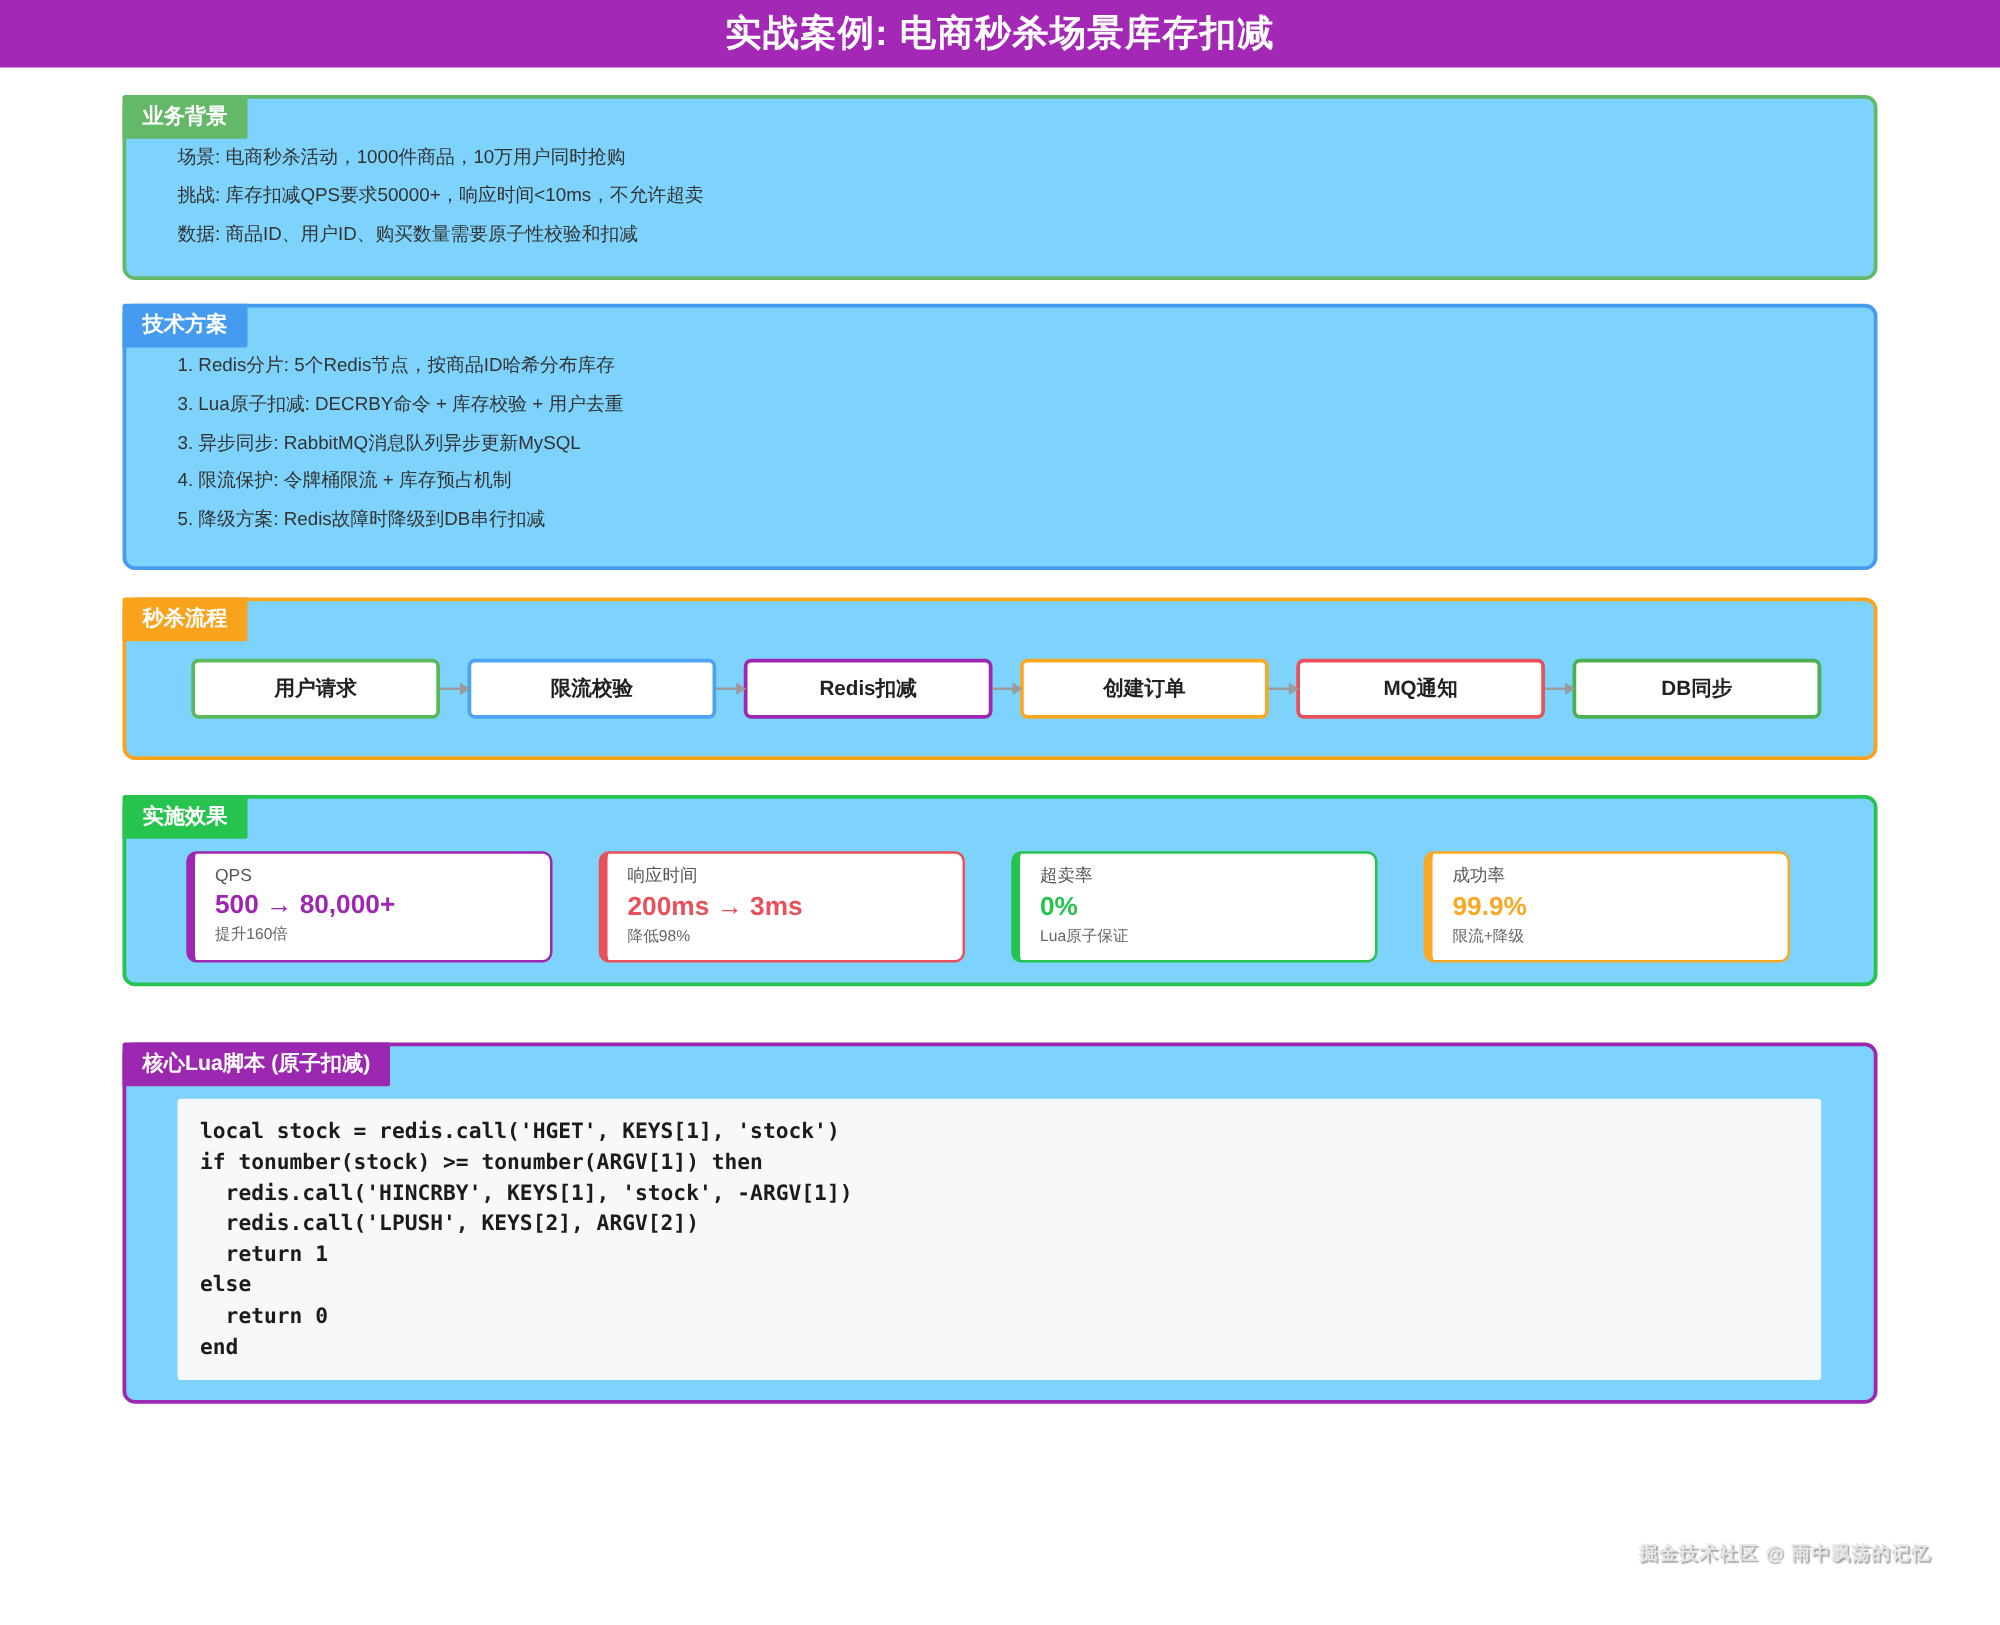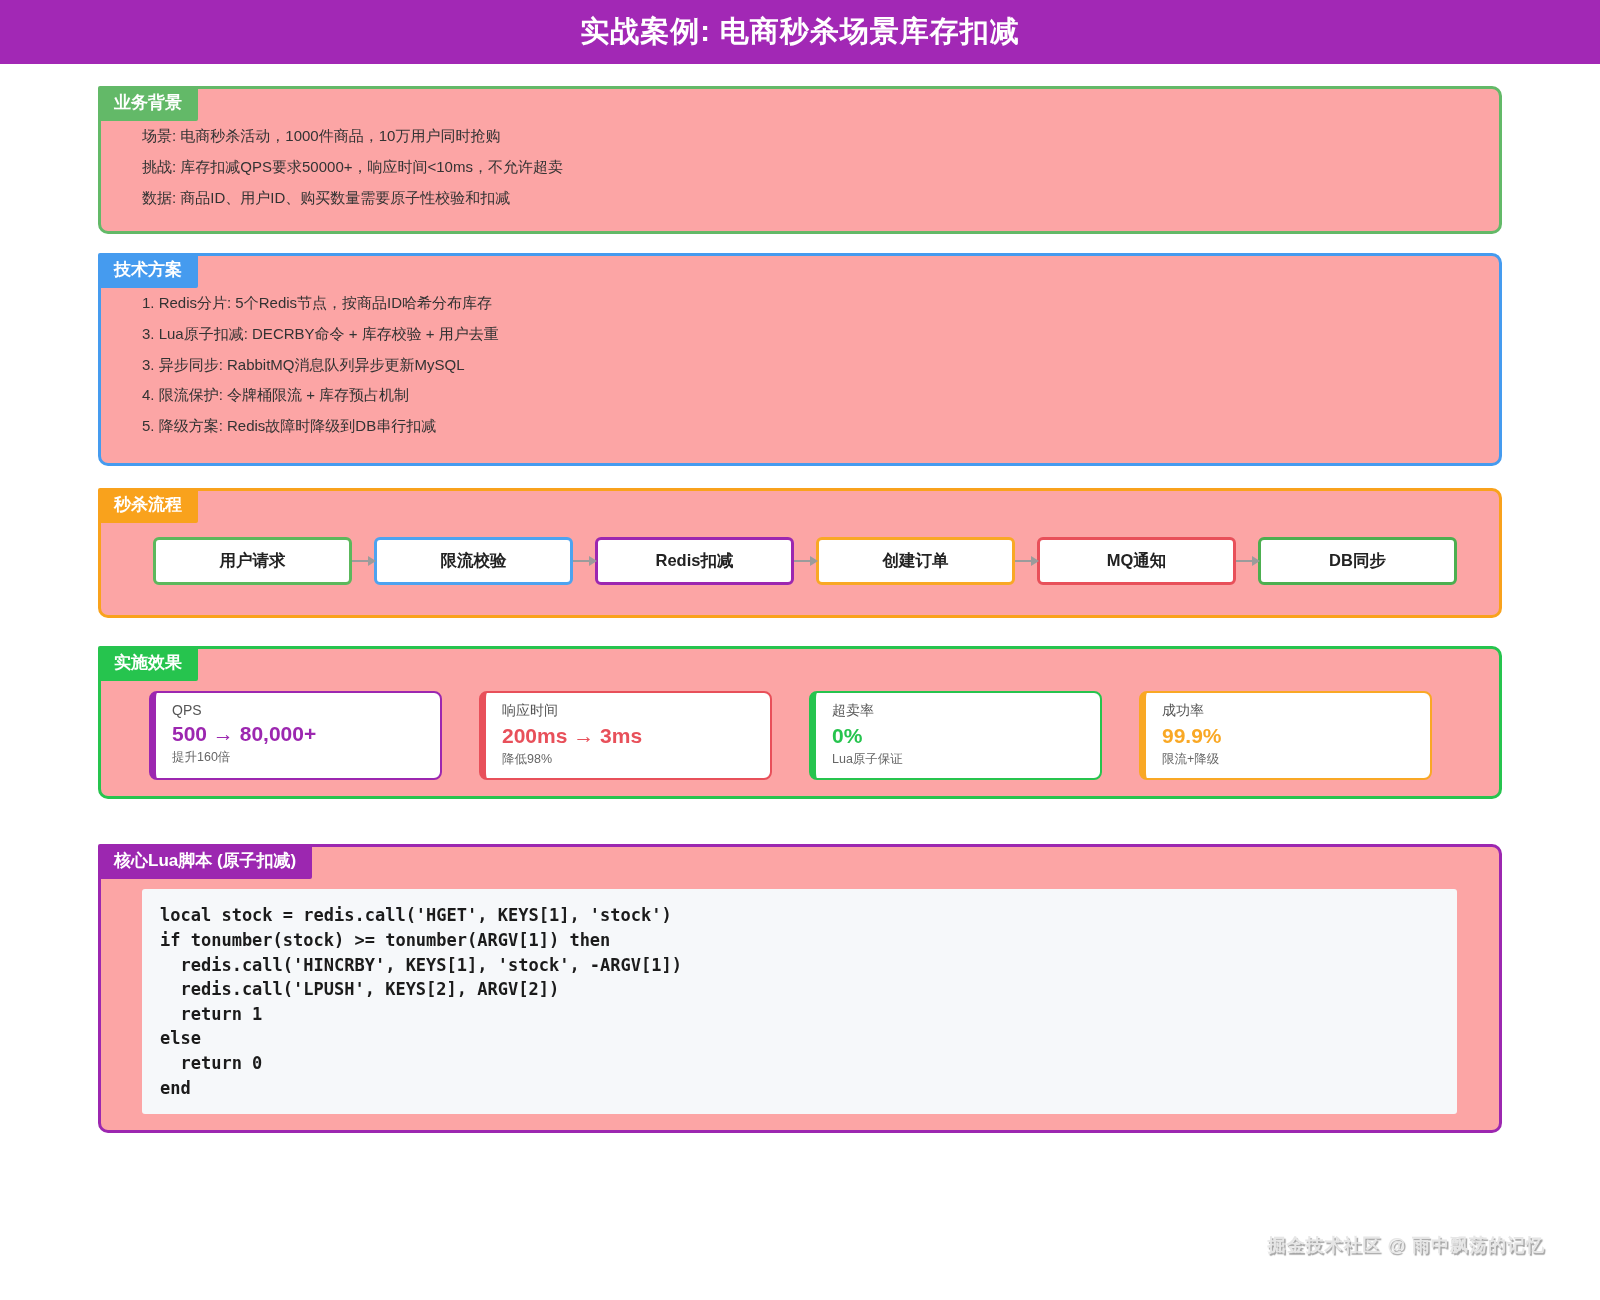--- a/index.html
+++ b/index.html
@@ -1,24 +1,24 @@
 <!DOCTYPE html>
 <html><head>
 <meta charset="utf-8">
 <style>
   * { margin:0; padding:0; box-sizing:border-box; }
   html,body { width:1600px; height:1300px; background:#ffffff; overflow:hidden;
               font-family:"Liberation Sans","DejaVu Sans",sans-serif; position:relative; }
 
-  .header { height:64px; display:flex; align-items:center; justify-content:center; }
+  .header { height:54px; display:flex; align-items:center; justify-content:center; }
   .header h1 { color:#ffffff; font-size:29px; font-weight:bold; letter-spacing:1px; }
 
   .content { padding:22px 98px 0 98px; }
 
-  .box { position:relative; border:3px solid #0ea5e9; border-radius:10px; background:#fca5a5; }
+  .box { position:relative; border:3px solid #0ea5e9; border-radius:10px; background:#7dd3fc; }
   .badge { position:absolute; top:-3px; left:-3px; color:#ffffff; font-size:17px;
            font-weight:bold; padding:8px 16px; line-height:1.1; border-radius:2px 0 2px 0; }
 
   .box-background { min-height:148px; padding:38px 20px 10px 41px; margin-bottom:19px; }
   .box-solution   { min-height:213px; padding:38px 20px 10px 41px; margin-bottom:22px; }
   .box-flow       { min-height:130px; padding:46px 20px 16px 52px; margin-bottom:28px; }
   .box-results    { min-height:127px; padding:42px 20px 16px 48px; margin-bottom:45px; }
   .box-lua        { min-height:180px; padding:42px 42px 16px 41px; }
 
   .textline { font-size:15px; color:#333333; margin-bottom:12px; line-height:1.25; }
@@ -37,21 +37,21 @@
                  border-radius:8px; padding:9px 16px 10px 16px; background:#ffffff; }
   .metric-title { font-size:14px; color:#555555; margin-bottom:3px; }
   .metric-value { font-size:21px; font-weight:bold; line-height:1.25; }
   .metric-note  { font-size:12.5px; color:#666666; margin-top:2px; }
 
   .code-block { background:#f6f8fa; border-radius:3px; padding:14px 18px 14px 18px;
                 font-family:"DejaVu Sans Mono","Liberation Mono",monospace;
                 font-size:17px; font-weight:600; color:#1b1b1b; line-height:1.45;
                 white-space:pre; }
 
-  .watermark { position:absolute; top:1233px; right:55px; font-size:18px; font-weight:bold;
+  .watermark { position:absolute; top:1233px; right:55px; font-size:15px; font-weight:bold;
                color:#e6e6e6; text-shadow:1.5px 1.5px 1px #a3a3a3; letter-spacing:1px; }
 </style>
 </head>
 <body>
 
 <div class="header" style="background-color: rgb(162, 40, 181);">
   <h1>实战案例: 电商秒杀场景库存扣减</h1>
 </div>
 
 <div class="content">

